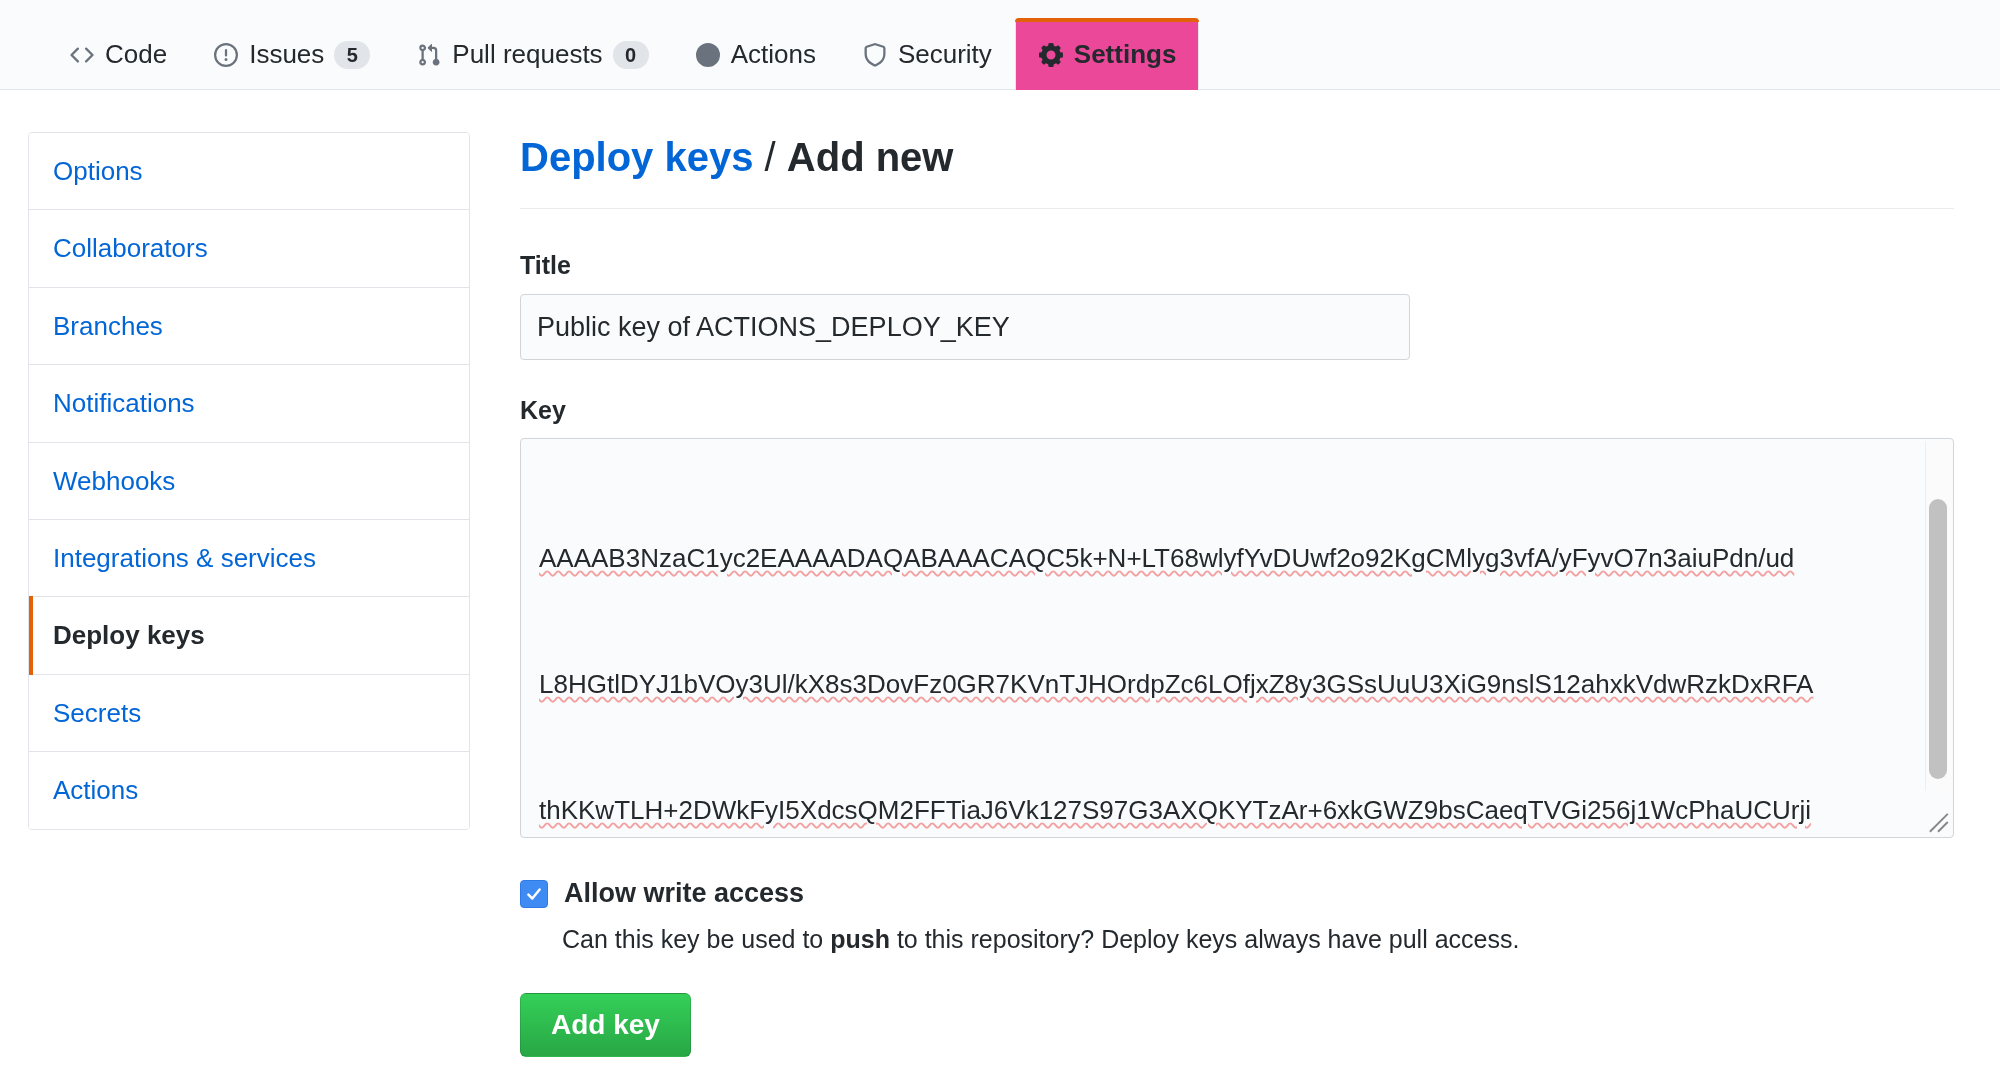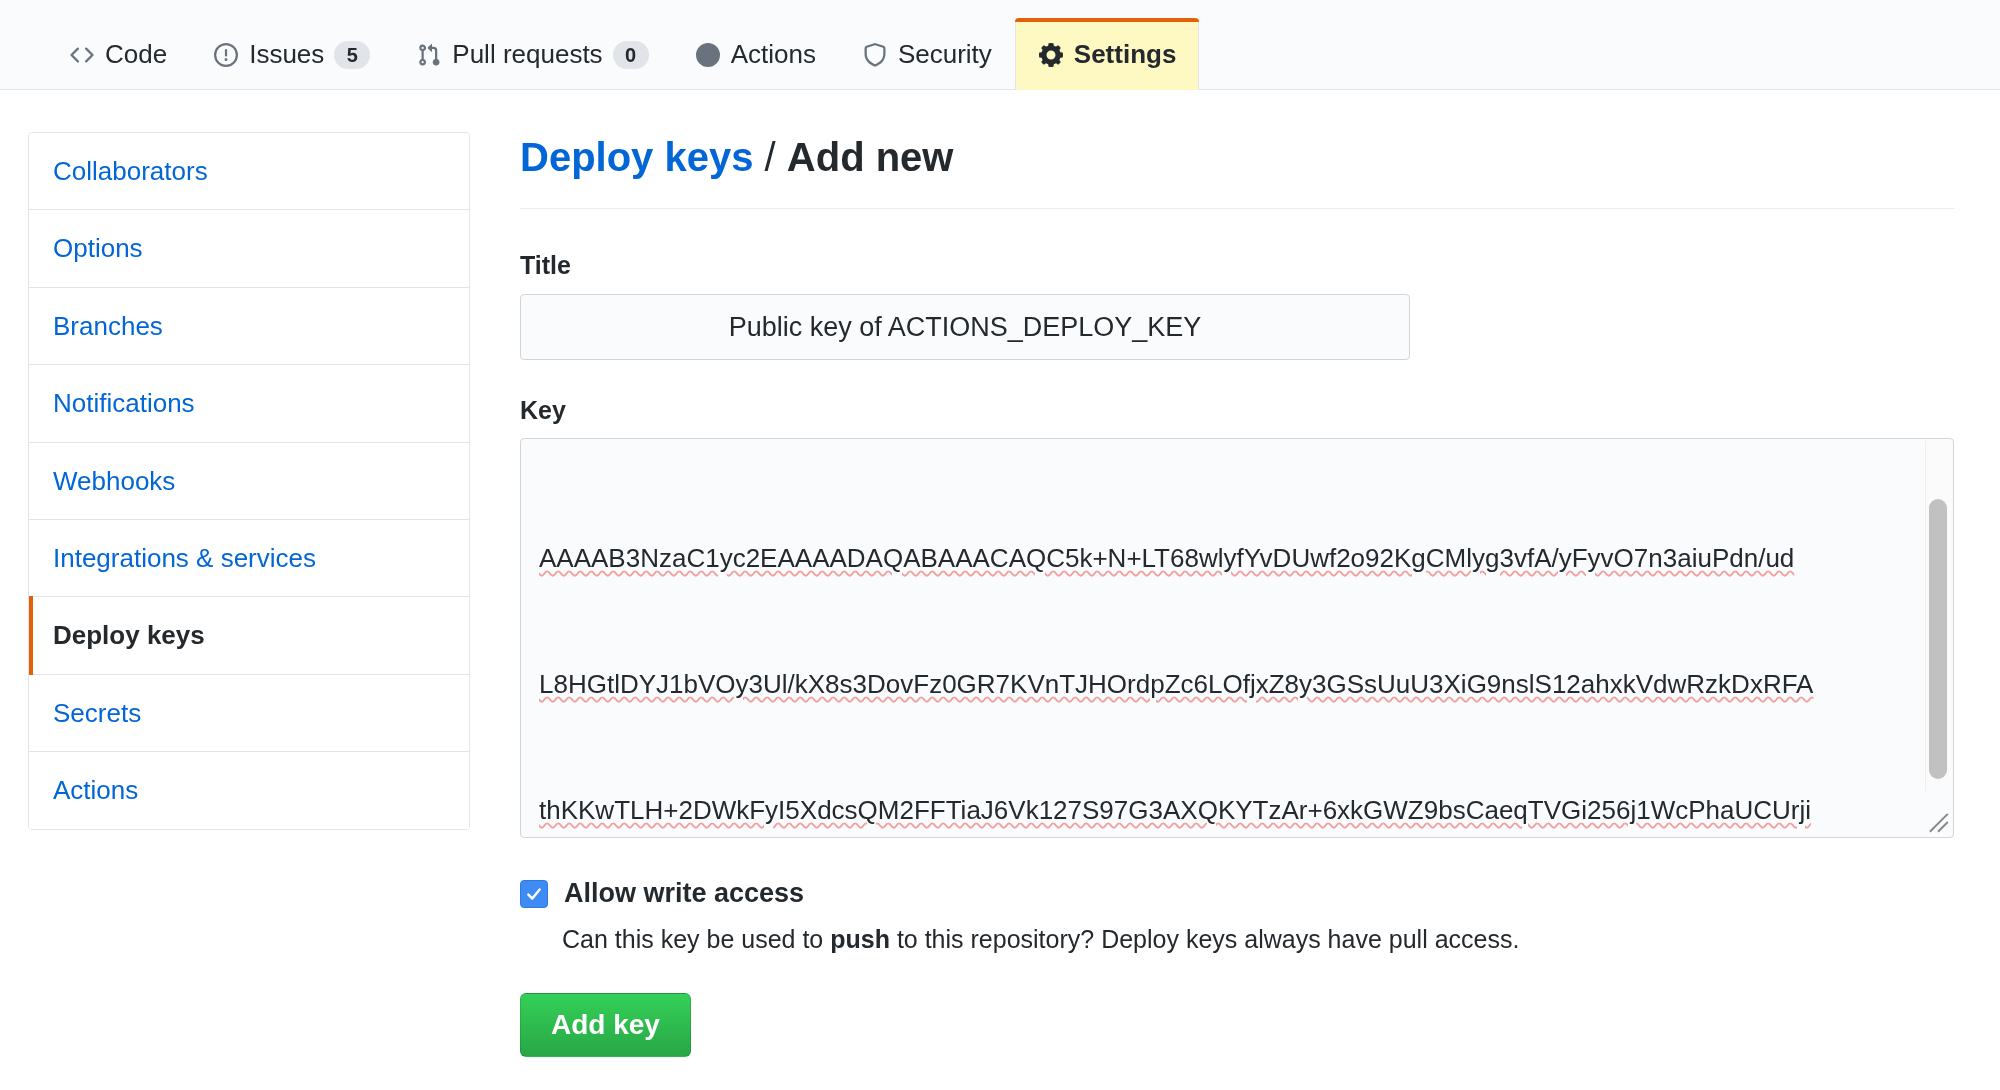--- a/index.html
+++ b/index.html
@@ -38,21 +38,21 @@
     font-size: 26px;
     color: #24292e;
     cursor: pointer;
     white-space: nowrap;
     border: 1px solid transparent;
     border-bottom: none;
     border-radius: 4px 4px 0 0;
     margin-bottom: -1px;
   }
   .nav-tab.selected {
-    background: #fef9c3;
+    background: #ec4899;
     border-color: #e1e4e8;
     font-weight: bold;
   }
   .nav-tab.selected::before {
     content: "";
     position: absolute;
     left: -1px;
     right: -1px;
     top: -1px;
     height: 4px;
@@ -164,21 +164,20 @@
     box-sizing: border-box;
     padding: 14px 16px;
     font-family: "Liberation Sans", sans-serif;
     font-size: 27px;
     line-height: 1.35;
     color: #24292e;
     background: #fafbfc;
     border: 1px solid #d1d5da;
     border-radius: 4px;
     outline: none;
-    text-align: center;
   }
   .field-block { margin-bottom: 34px; }
 
   .key-area-wrap {
     position: relative;
     width: 100%;
     max-width: 1460px;
     border: 1px solid #d1d5da;
     border-radius: 4px;
     background: #fafbfc;
@@ -345,22 +344,22 @@
           <path d="M8 0a8.2 8.2 0 011.6.166l.3 1.64a6.6 6.6 0 011.47.61l1.37-.95a8.06 8.06 0 011.79 1.79l-.95 1.37c.26.46.47.95.61 1.47l1.64.3a8.2 8.2 0 010 3.2l-1.64.3a6.6 6.6 0 01-.61 1.47l.95 1.37a8.06 8.06 0 01-1.79 1.79l-1.37-.95c-.46.26-.95.47-1.47.61l-.3 1.64a8.2 8.2 0 01-3.2 0l-.3-1.64a6.6 6.6 0 01-1.47-.61l-1.37.95a8.06 8.06 0 01-1.79-1.79l.95-1.37a6.6 6.6 0 01-.61-1.47l-1.64-.3a8.2 8.2 0 010-3.2l1.64-.3c.14-.52.35-1.01.61-1.47l-.95-1.37a8.06 8.06 0 011.79-1.79l1.37.95c.46-.26.95-.47 1.47-.61l.3-1.64A8.2 8.2 0 018 0zm0 5a3 3 0 100 6 3 3 0 000-6z"></path>
         </svg>
     </span>
     <span>Settings</span>
   </div>
 </nav>
 
 <div class="page">
 
   <aside class="sidebar">
+    <div class="side-item"><span>Options</span></div>
     <div class="side-item"><span>Collaborators</span></div>
-    <div class="side-item"><span>Options</span></div>
     <div class="side-item"><span>Branches</span></div>
     <div class="side-item"><span>Notifications</span></div>
     <div class="side-item"><span>Webhooks</span></div>
     <div class="side-item"><span>Integrations &amp; services</span></div>
     <div class="side-item active"><span>Deploy keys</span></div>
     <div class="side-item"><span>Secrets</span></div>
     <div class="side-item"><span>Actions</span></div>
   </aside>
 
   <main class="main">

